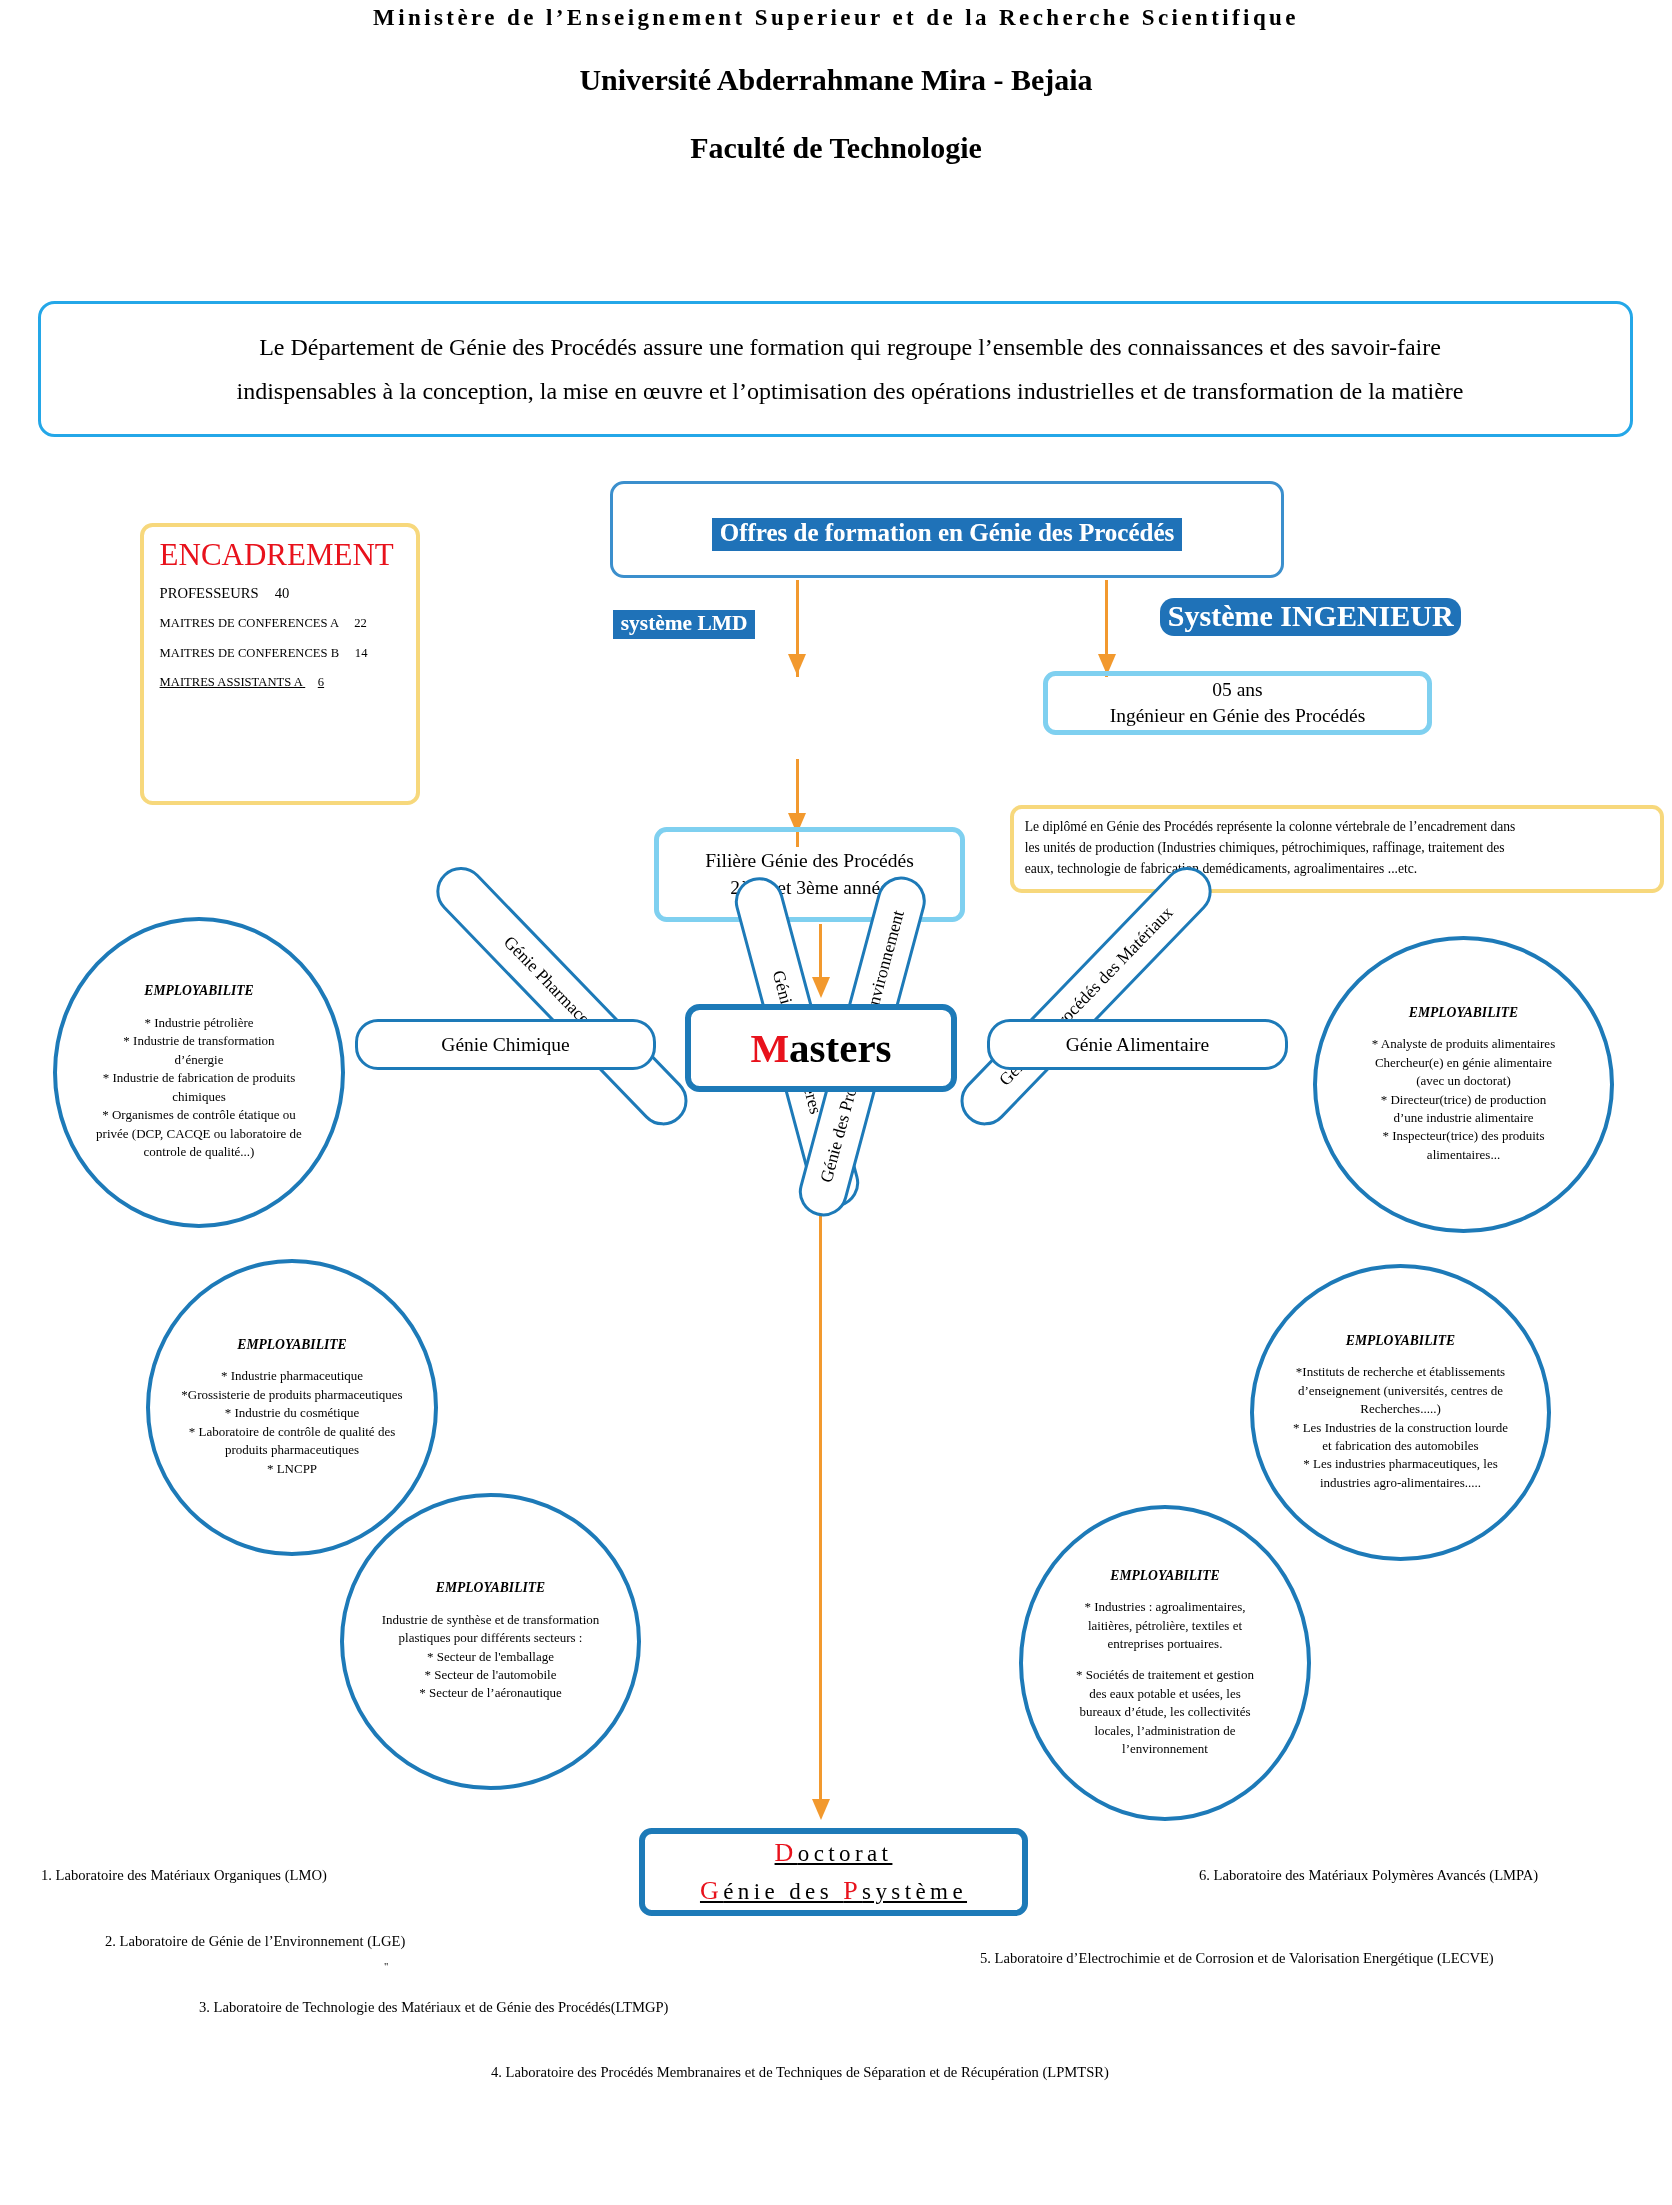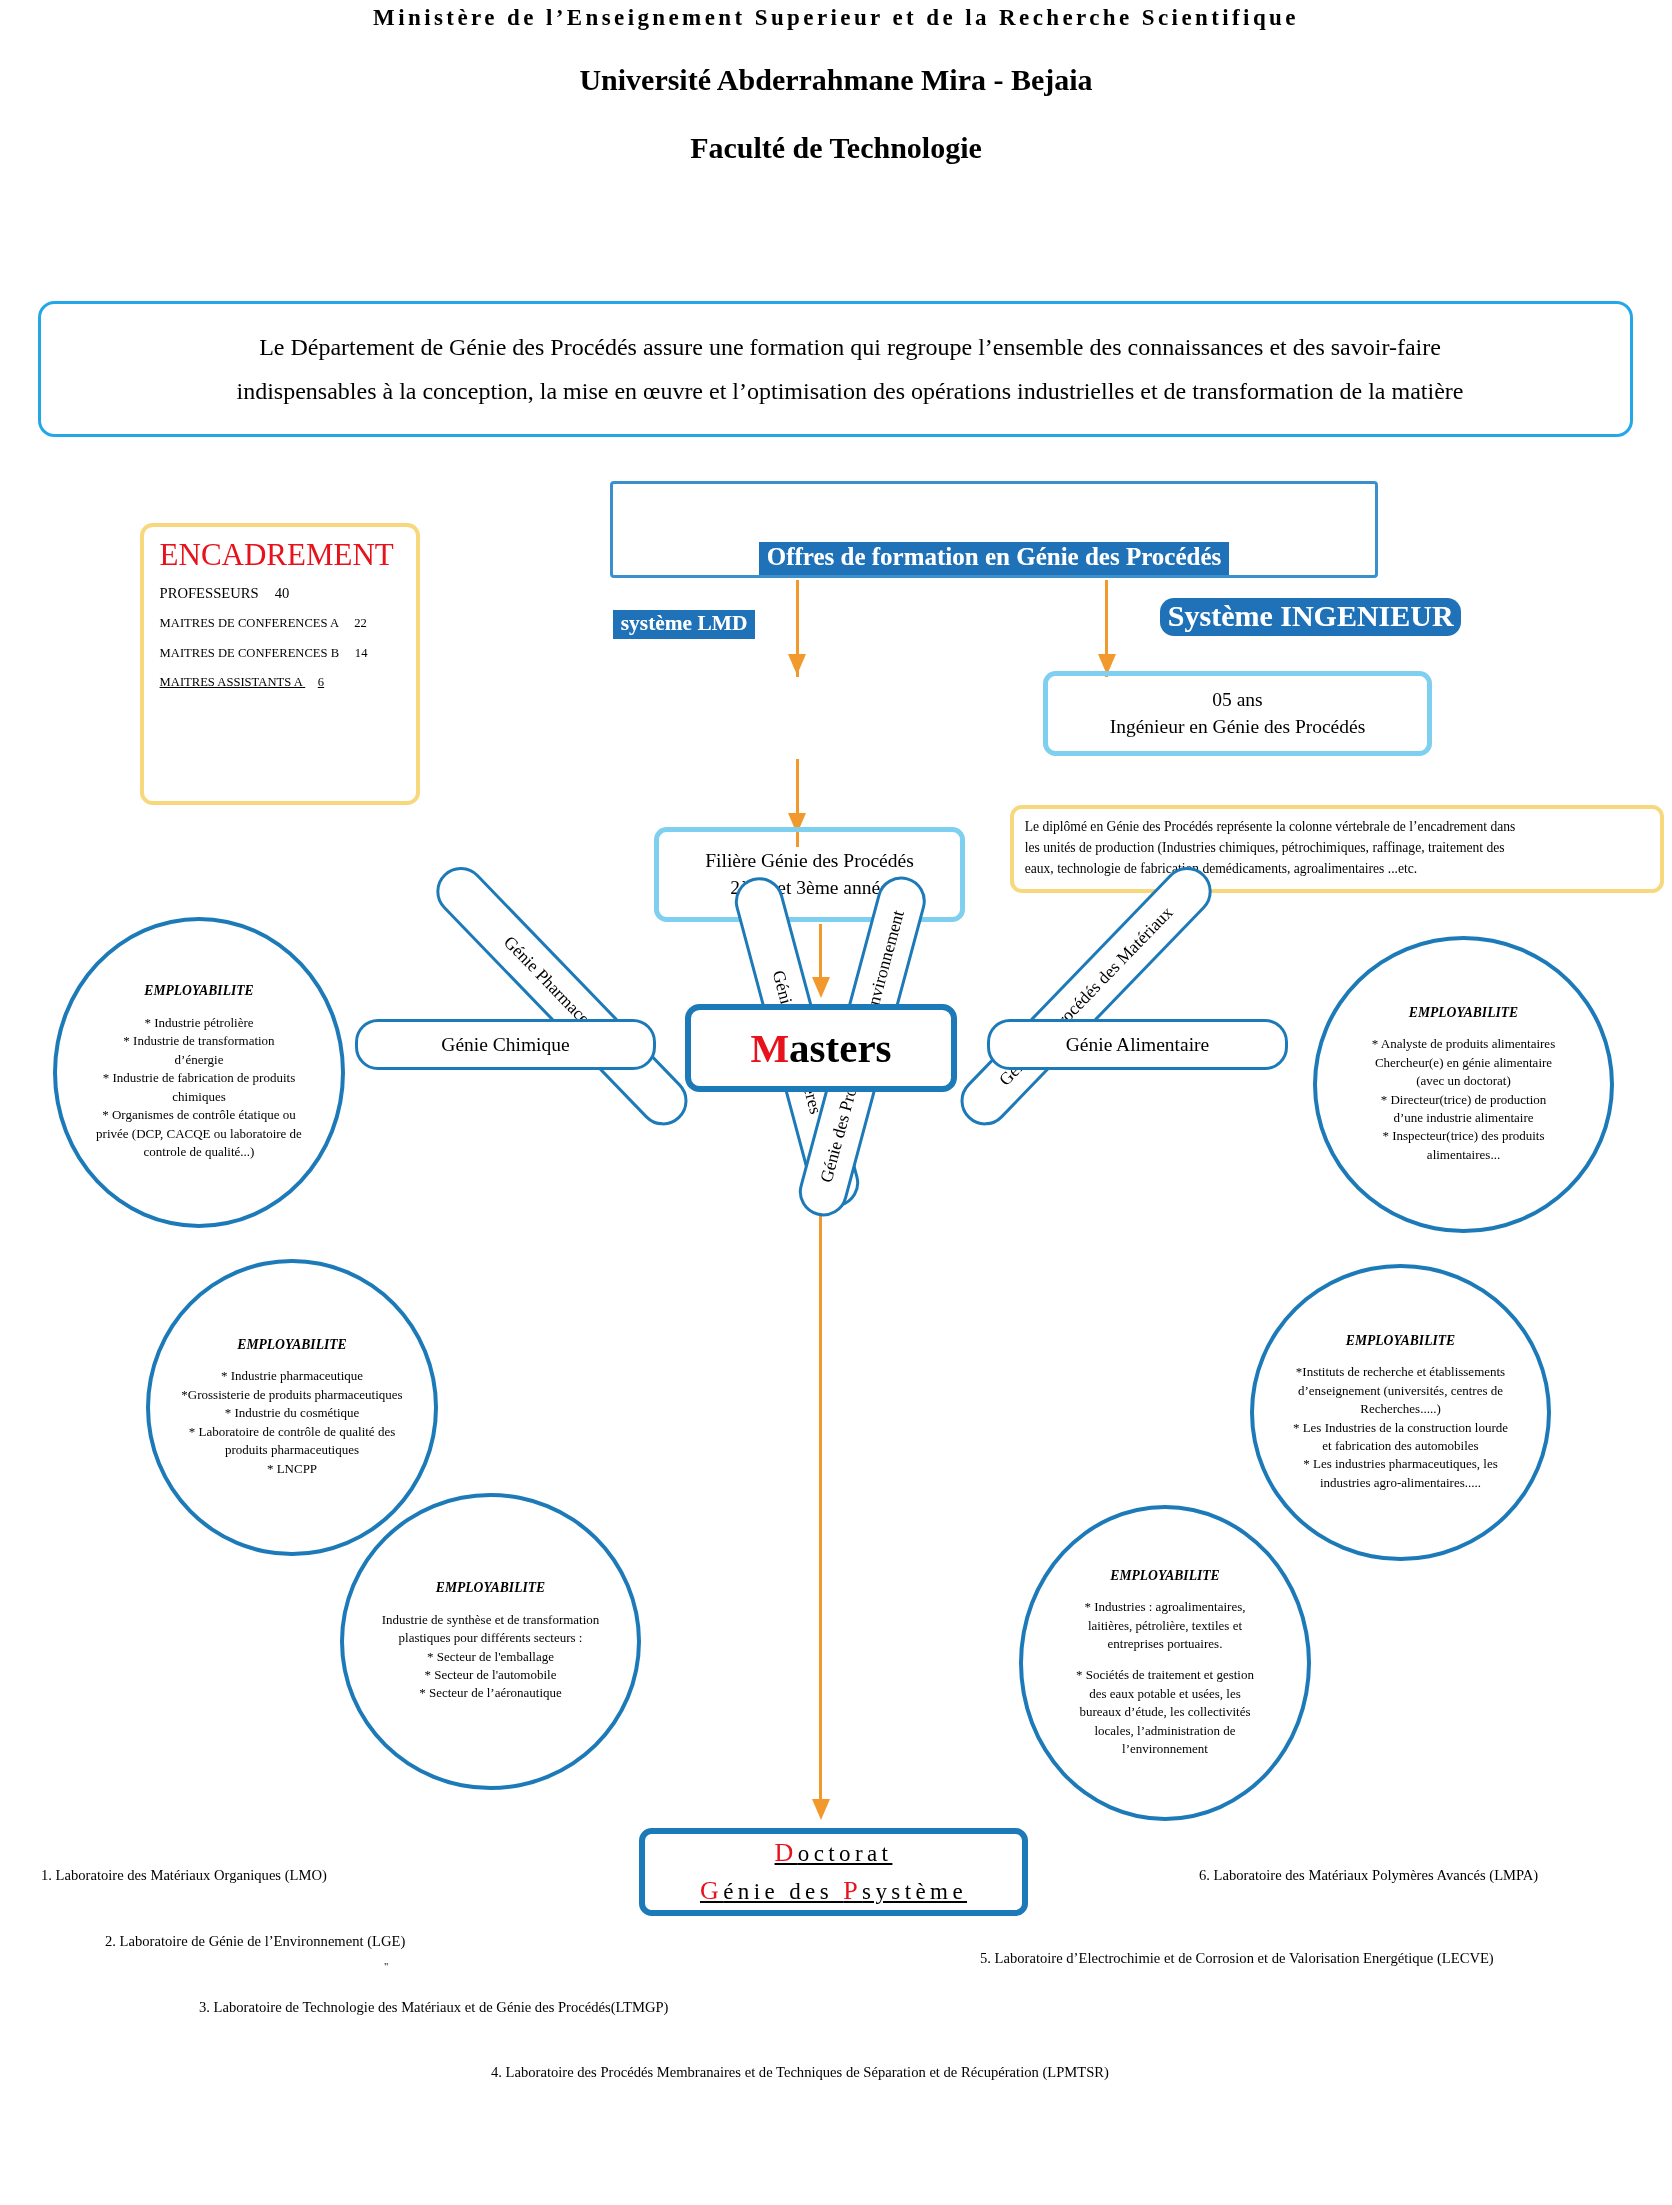--- a/index.html
+++ b/index.html
@@ -35,23 +35,23 @@
     top:523px;left:140px;width:280px;height:282px;
     border:4.9px solid #f7d87c;border-radius:12.6px;box-sizing:border-box;
     padding:10.7px 12.6px 0 15.6px;
   }
   #enc-title{color:#e8121c;font-size:31px;line-height:1.1;margin-bottom:14.6px;}
   .enc-row{font-size:14.6px;line-height:1.0;margin-bottom:16.5px;white-space:nowrap;}
   .enc-row .num{margin-left:12.6px;}
 
   
   #offres-box{
-    top:481px;left:610px;width:768px;height:97px;
-    border:3.4px solid #3b8fcd;border-radius:4px;box-sizing:border-box;
-    display:flex;align-items:flex-end;justify-content:center;padding-top:10.7px;
+    top:481px;left:610px;width:674px;height:97px;
+    border:3.4px solid #3b8fcd;border-radius:14px;box-sizing:border-box;
+    display:flex;align-items:center;justify-content:center;padding-top:10.7px;
   }
   #offres-banner{font-size:25px;}
 
   
   #lmd-wrap{top:610px;left:613px;}
   #lmd-banner{font-size:21.4px;}
   #ing-wrap{top:598px;left:1160px;}
   #ing-banner{font-size:30px;border-radius:14px;}
 
   
@@ -59,21 +59,21 @@
   .arrow-head{position:absolute;width:0;height:0;border-left:9.2px solid transparent;border-right:9.2px solid transparent;border-top:21.4px solid #f2992e;}
 
   
   .lbox{
     position:absolute;border:5.3px solid #7fd0f0;border-radius:12.6px;box-sizing:border-box;
     display:flex;flex-direction:column;justify-content:center;align-items:center;text-align:center;
   }
   .lbox .l{font-size:19.5px;line-height:1.35;}
 
   #box-1ere{top:671px;left:613px;width:370px;height:85px;}
-  #box-ing{top:671px;left:1043px;width:389px;height:85px;justify-content:center;}
+  #box-ing{top:671px;left:1043px;width:389px;height:64px;justify-content:center;}
   #box-filiere{top:827px;left:654px;width:311px;height:95px;}
 
   
   #note-box{
     top:805px;left:1010px;width:654px;height:88px;
     border:4.4px solid #f7d87c;border-radius:11.7px;box-sizing:border-box;
     padding:6.8px 10.7px;
   }
   #note-box .l{font-size:13.6px;line-height:1.55;}
 

